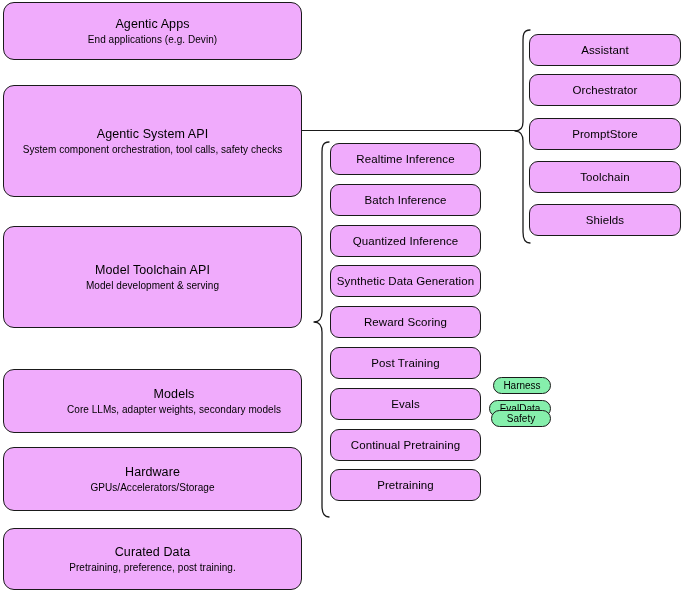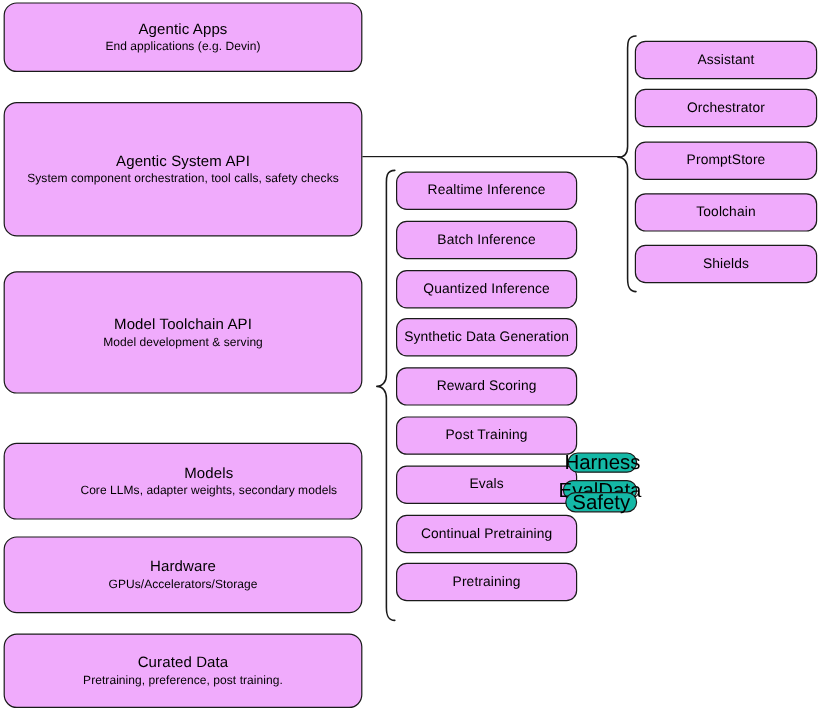--- a/index.html
+++ b/index.html
@@ -67,30 +67,31 @@
     width: 152px;
     height: 32px;
     border-radius: 9px;
   }
   .right-box .title { font-size: 11.5px; }
 
   
   .pill {
     position: absolute;
     box-sizing: border-box;
-    background: #14b8a6;
+    background: #86efac;
     border: 1.3px solid #1a1a1a;
     border-radius: 10px;
     height: 17px;
     display: flex;
     align-items: center;
     justify-content: center;
-    font-size: 17px;
+    font-size: 10px;
     line-height: 17px;
     z-index: 5;
+    margin-left: 20px;
   }
 
   
   .hline {
     position: absolute;
     background: #1a1a1a;
     height: 1.3px;
   }
 
   .brace {

